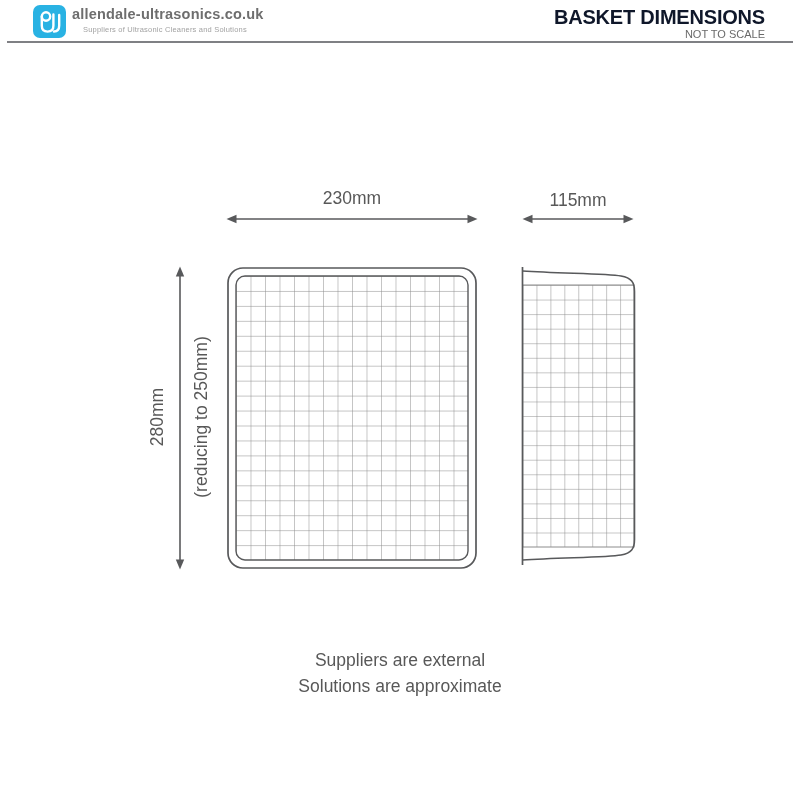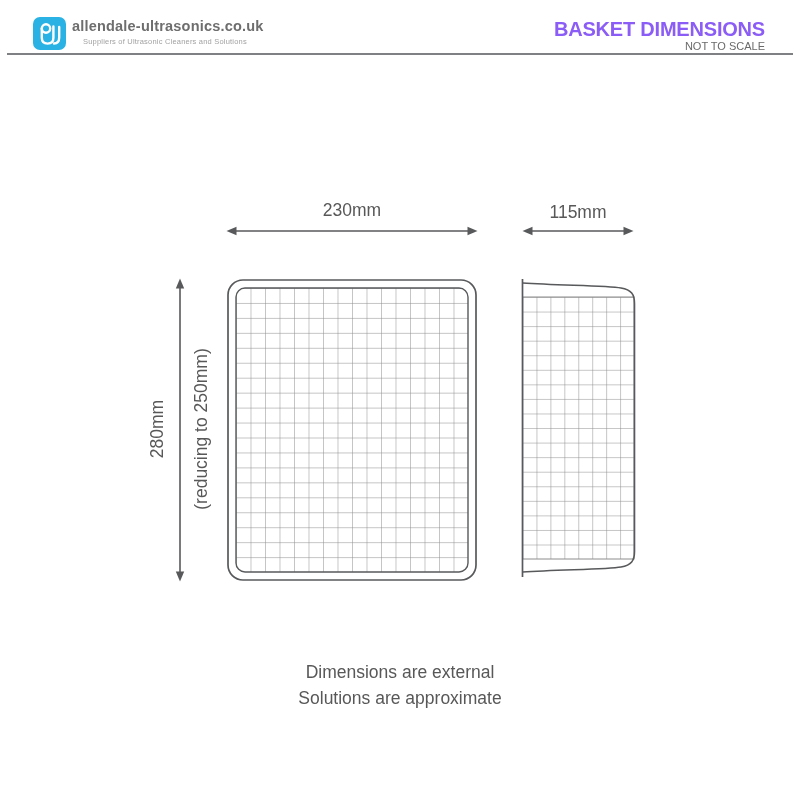--- a/index.html
+++ b/index.html
@@ -1,28 +1,28 @@
 <!DOCTYPE html>
 <html><head>
 <meta charset="utf-8">
 <style>
   html,body{margin:0;padding:0;background:#ffffff;}
   .page{position:relative;width:800px;height:701px;background:#ffffff;overflow:hidden;
-        font-family:"Liberation Sans",sans-serif;color:#595959;margin-top:12px;}
+        font-family:"Liberation Sans",sans-serif;color:#595959;}
 
   
   .logo{position:absolute;left:33px;top:5px;width:33px;height:33px;border-radius:7px;
         background:#29b2e3;}
   .logo svg{position:absolute;left:0;top:0;}
   .site-name{position:absolute;left:72px;top:6px;font-size:14.5px;font-weight:600;
              color:#6e6e6e;letter-spacing:.2px;white-space:nowrap;}
   .site-tagline{position:absolute;left:83px;top:25px;font-size:7.5px;color:#a2a2a2;
                 letter-spacing:.2px;white-space:nowrap;}
   .doc-title{position:absolute;right:35px;top:6px;font-size:20px;font-weight:600;
-             color:#8b5cf6;letter-spacing:-.2px;white-space:nowrap;}
+             color:#0f172a;letter-spacing:-.2px;white-space:nowrap;}
   .doc-scale{position:absolute;right:35px;top:28px;font-size:11px;font-weight:400;
              color:#6a6a6a;white-space:nowrap;}
   .divider{position:absolute;left:7px;right:7px;top:41px;height:2px;background:#7f8084;}
 
   
   .dim{position:absolute;font-size:17.5px;color:#585858;text-align:center;white-space:nowrap;}
   .rot{transform:rotate(-90deg);}
 
   
   .abs{position:absolute;}
@@ -88,16 +88,16 @@
       <pattern id="gridS" width="13.94" height="14.56" patternUnits="userSpaceOnUse" patternTransform="translate(7.5,27)">
         <path d="M 13.94 0 L 0 0 0 14.56" fill="none" stroke="#8c8c8c" stroke-width="1"></path>
       </pattern>
     </defs>
     <rect x="7.5" y="27" width="111.5" height="262" fill="url(#gridS)" stroke="#8c8c8c" stroke-width="1"></rect>
     <path d="M7.5,13 C45,15.5 92,15.5 106,18 C116.5,19.8 119.5,24.5 119.5,33.5
              L119.5,281.5 C119.5,290.5 116.5,295.2 106,297 C92,299.5 45,299.5 7.5,302" fill="none" stroke="#58595b" stroke-width="1.6"></path>
     <line x1="7.5" y1="9" x2="7.5" y2="307" stroke="#58595b" stroke-width="1.7"></line>
   </svg>
 
-  <div class="foot" style="top:650px;">Dimensions are external</div>
+  <div class="foot" style="top:650px;">Suppliers are external</div>
   <div class="foot" style="top:676px;">Solutions are approximate</div>
 
 </div>
 
 </body></html>

